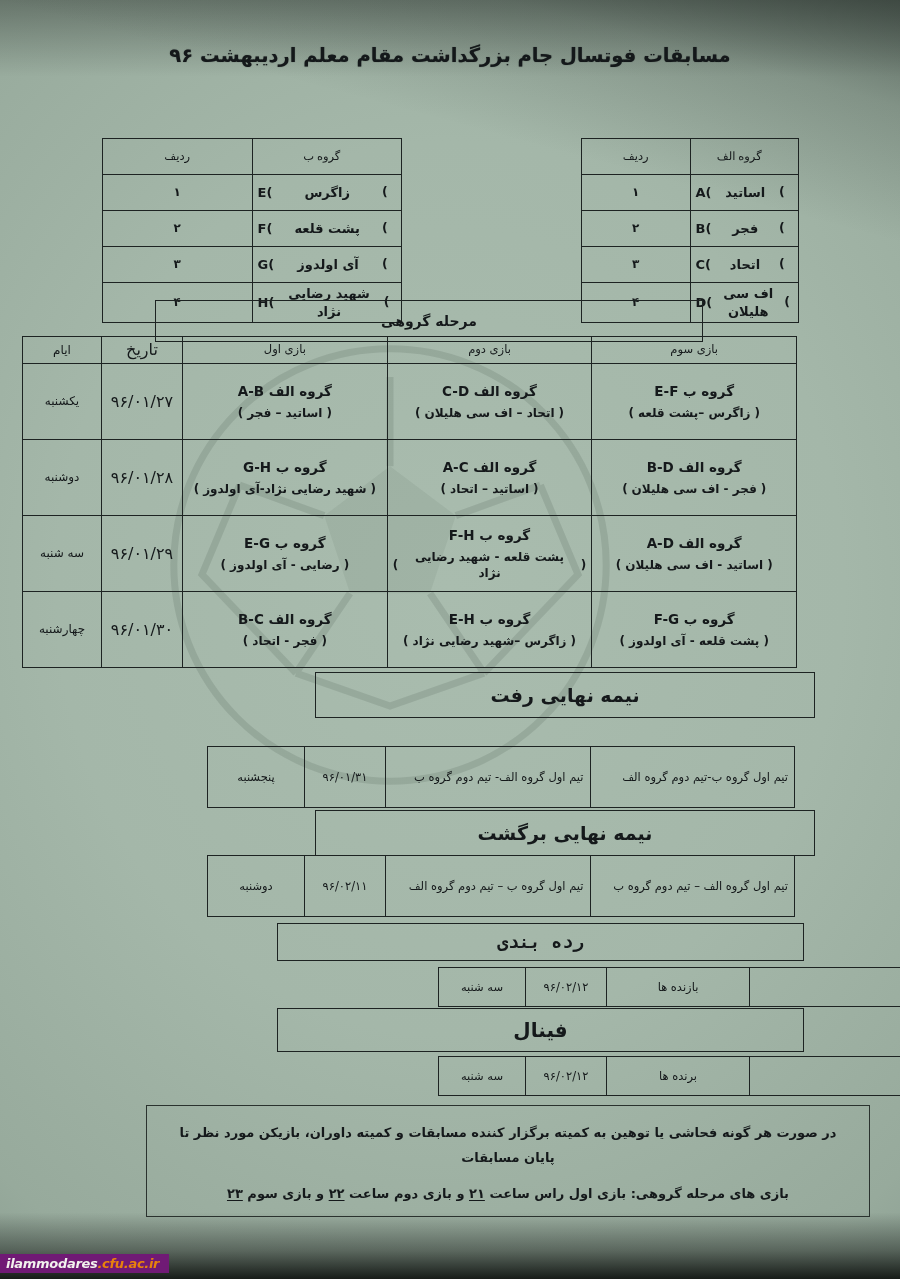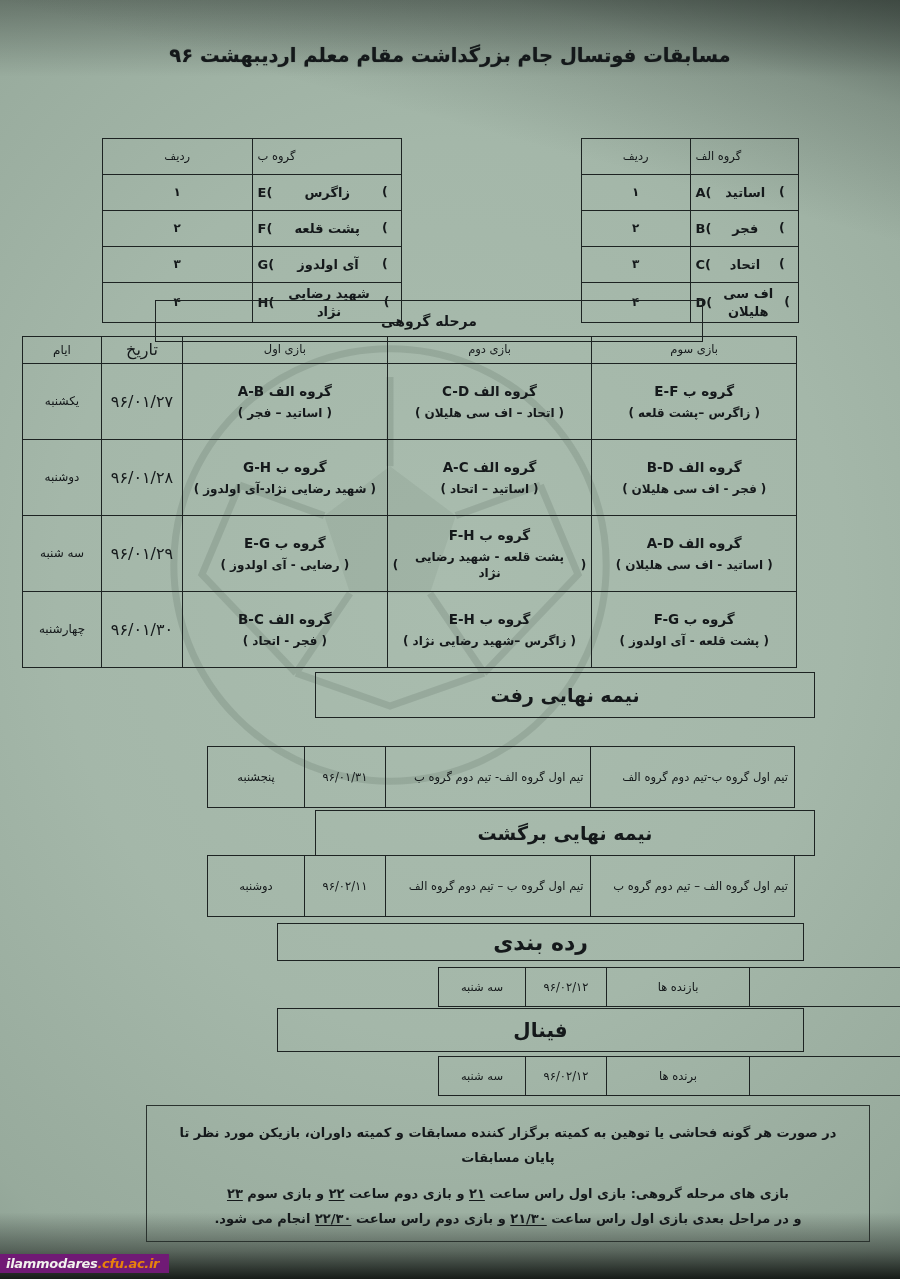--- a/index.html
+++ b/index.html
@@ -92,21 +92,21 @@
     height: 22px;
   }
 
   
   .roster { top: 138px; }
   .roster.group-a { left: 581px; width: 218px; }
   .roster.group-b { left: 102px; width: 300px; }
   .roster td, .roster th { height: 31px; }
   .roster .c-no { width: 34px; text-align: center; font-size: 12px; }
   .roster .c-team { text-align: right; }
-  .roster .hdr-label { text-align: left; font-size: 11.5px; padding-right: 15px; }
+  .roster .hdr-label { text-align: center; font-size: 11.5px; padding-right: 15px; font-family: Liberation Serif, serif; }
   .roster .hdr-no { text-align: center; font-size: 11.5px; }
   .team-line {
     display: flex;
     align-items: center;
     justify-content: flex-start;
     gap: 6px;
     direction: rtl;
   }
   .team-code { font-size: 13px; }
   .team-name { flex: 1 1 auto; text-align: center; font-size: 13px; }
@@ -126,21 +126,21 @@
   .banner.group-stage {
     left: 155px; top: 300px; width: 546px; height: 40px;
     font-size: 14px;
   }
   .banner.wide {
     left: 267px; top: 672px; width: 498px; height: 44px;
     font-size: 19px;
     margin-left: 48px;
   }
   .banner.semi-return { top: 810px; }
-  .banner.ranking { left: 277px; top: 923px; width: 525px; height: 36px; font-size: 22px; }
+  .banner.ranking { left: 277px; top: 923px; width: 525px; height: 36px; font-size: 18px; font-family: Liberation Mono, monospace; }
   .banner.final    { left: 277px; top: 1008px; width: 525px; height: 42px; font-size: 20px; }
 
   
   .schedule {
     left: 22px; top: 336px; width: 775px;
   }
   .schedule .c-day   { width: 68px; text-align: center; font-weight: normal; font-size: 12px; }
   .schedule .c-date  { width: 70px; text-align: center; font-size: 16px; font-weight: normal; }
   .schedule .c-match { text-align: center; }
   .schedule th { font-weight: normal; }
@@ -531,22 +531,19 @@
       </tr>
     </tbody>
   </table>
 
   <div class="notes">
     <p>در صورت هر گونه فحاشی یا توهین به کمیته برگزار کننده مسابقات و کمیته داوران، بازیکن مورد نظر تا پایان مسابقات</p>
     <div class="gap"></div>
     <p>
       <span>بازی های مرحله گروهی: بازی اول راس ساعت </span><u>۲۱</u><span> و بازی دوم ساعت </span><u>۲۲</u><span> و بازی سوم </span><u>۲۳</u>
     </p>
-    <p>
-      <span>و در مراحل بعدی بازی اول راس ساعت </span><u>۲۱/۳۰</u><span> و بازی دوم راس ساعت </span><u>۲۲/۳۰</u><span> انجام می شود.</span>
-    </p>
   </div>
 
   <div class="watermark">
     <span class="w-main">ilammodares</span><span class="w-dom">.cfu.ac.ir</span>
   </div>
 
 </div>
 
 </body></html>

